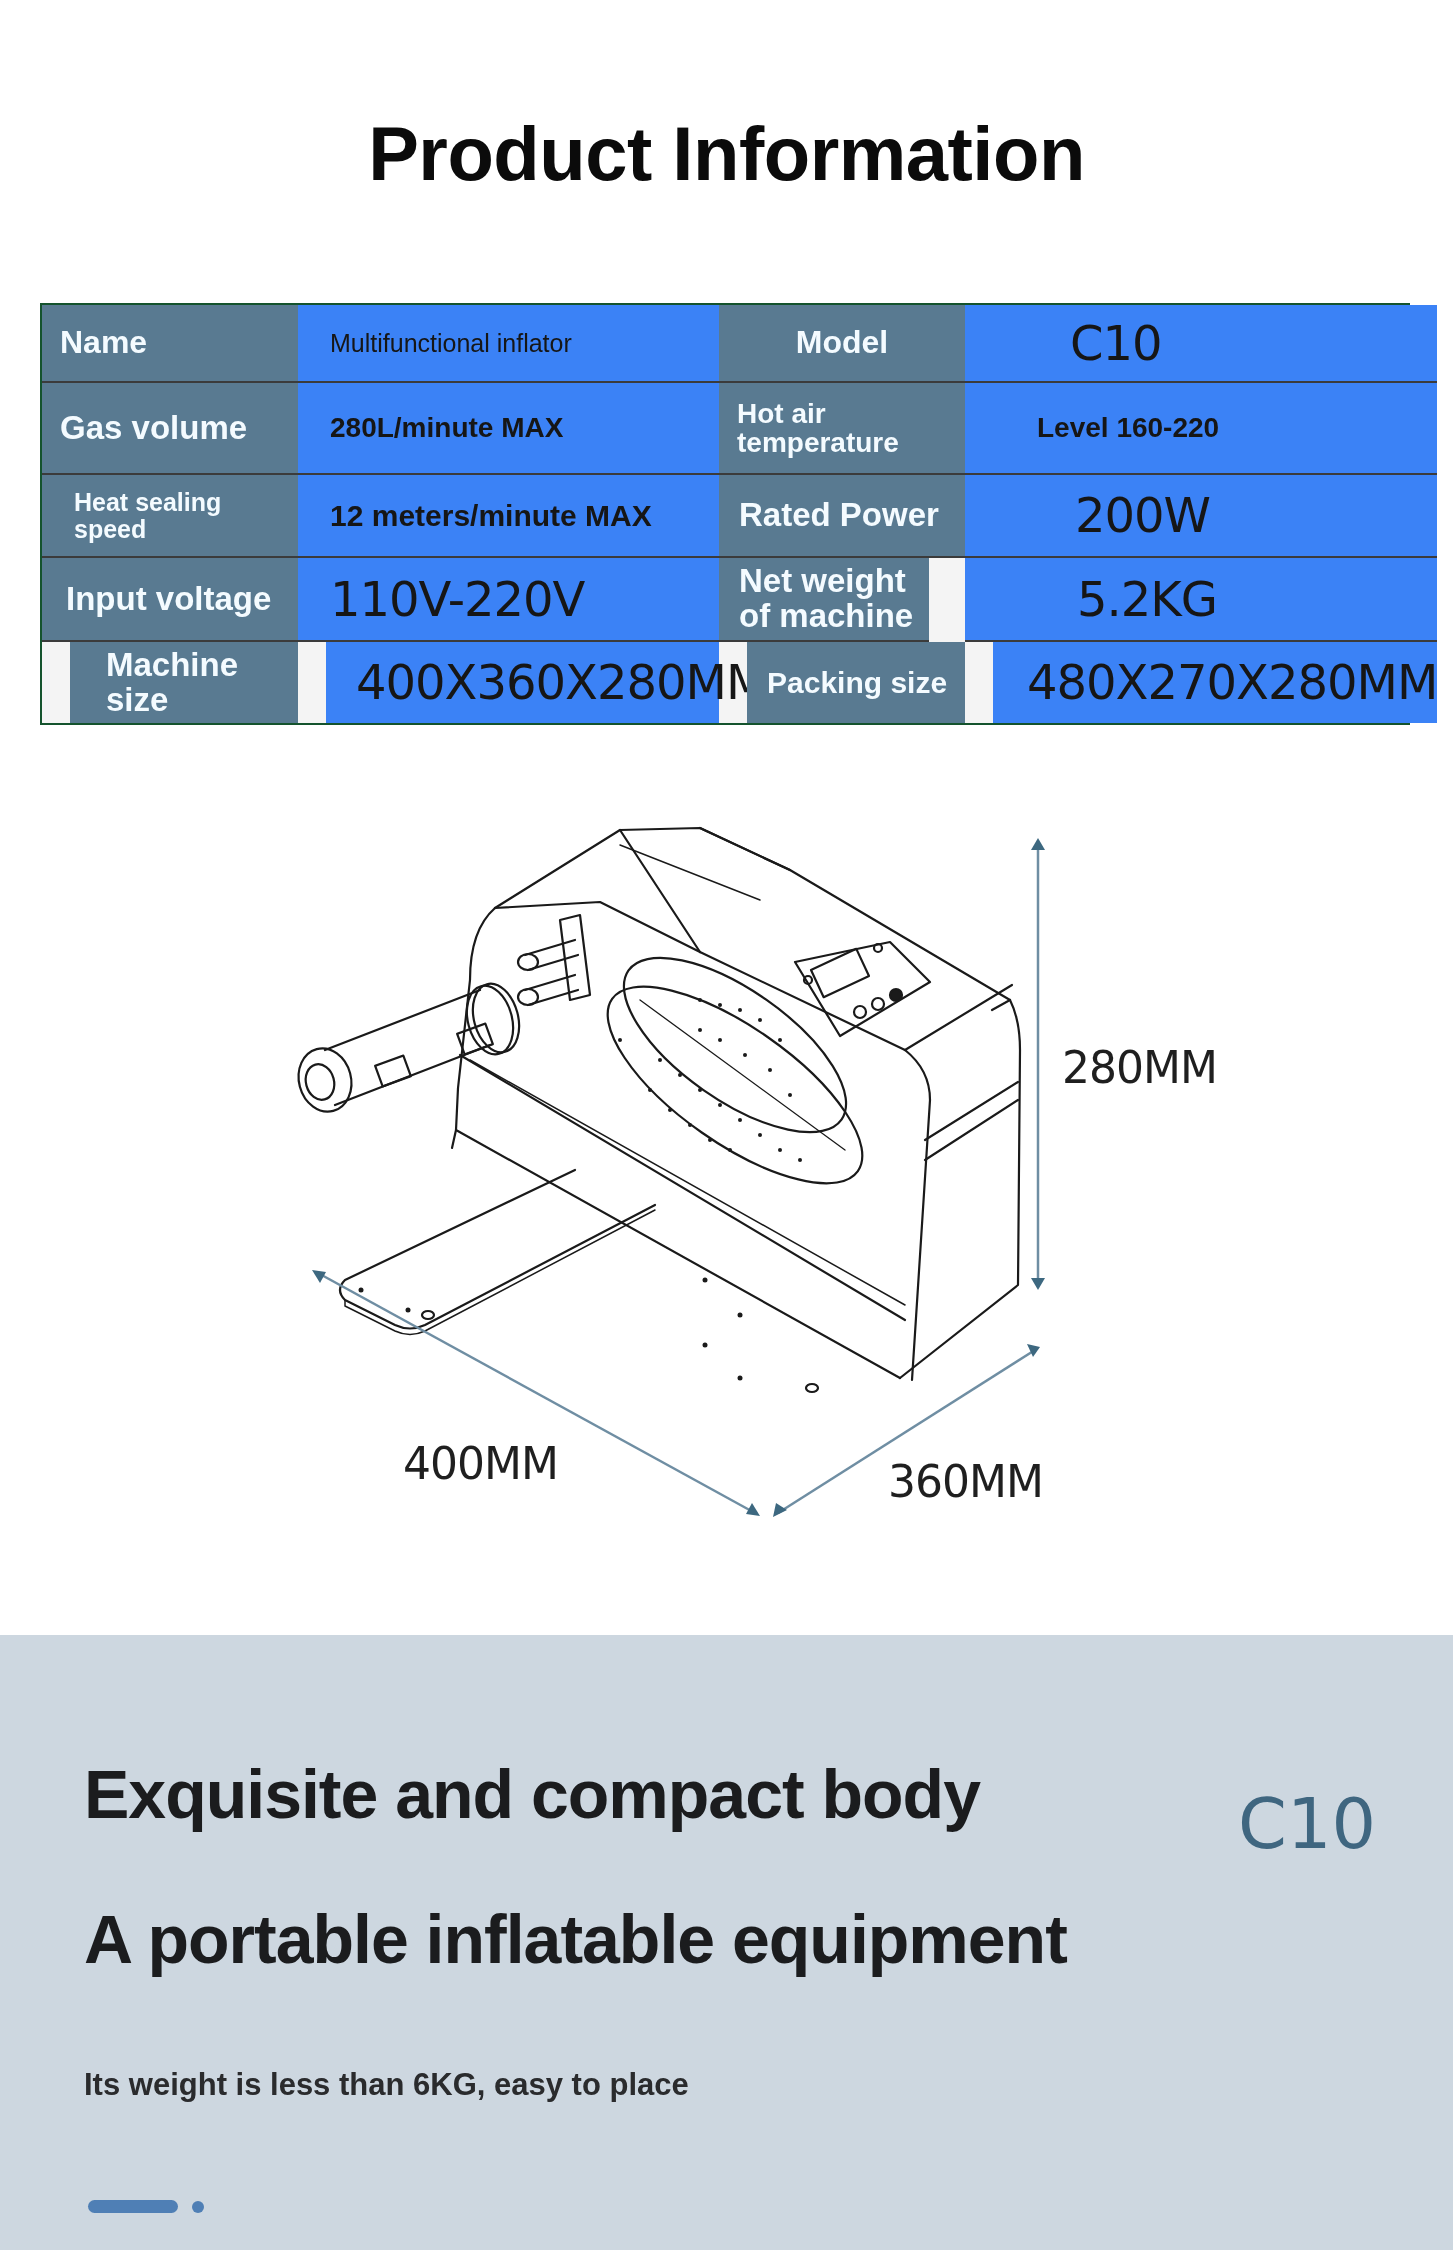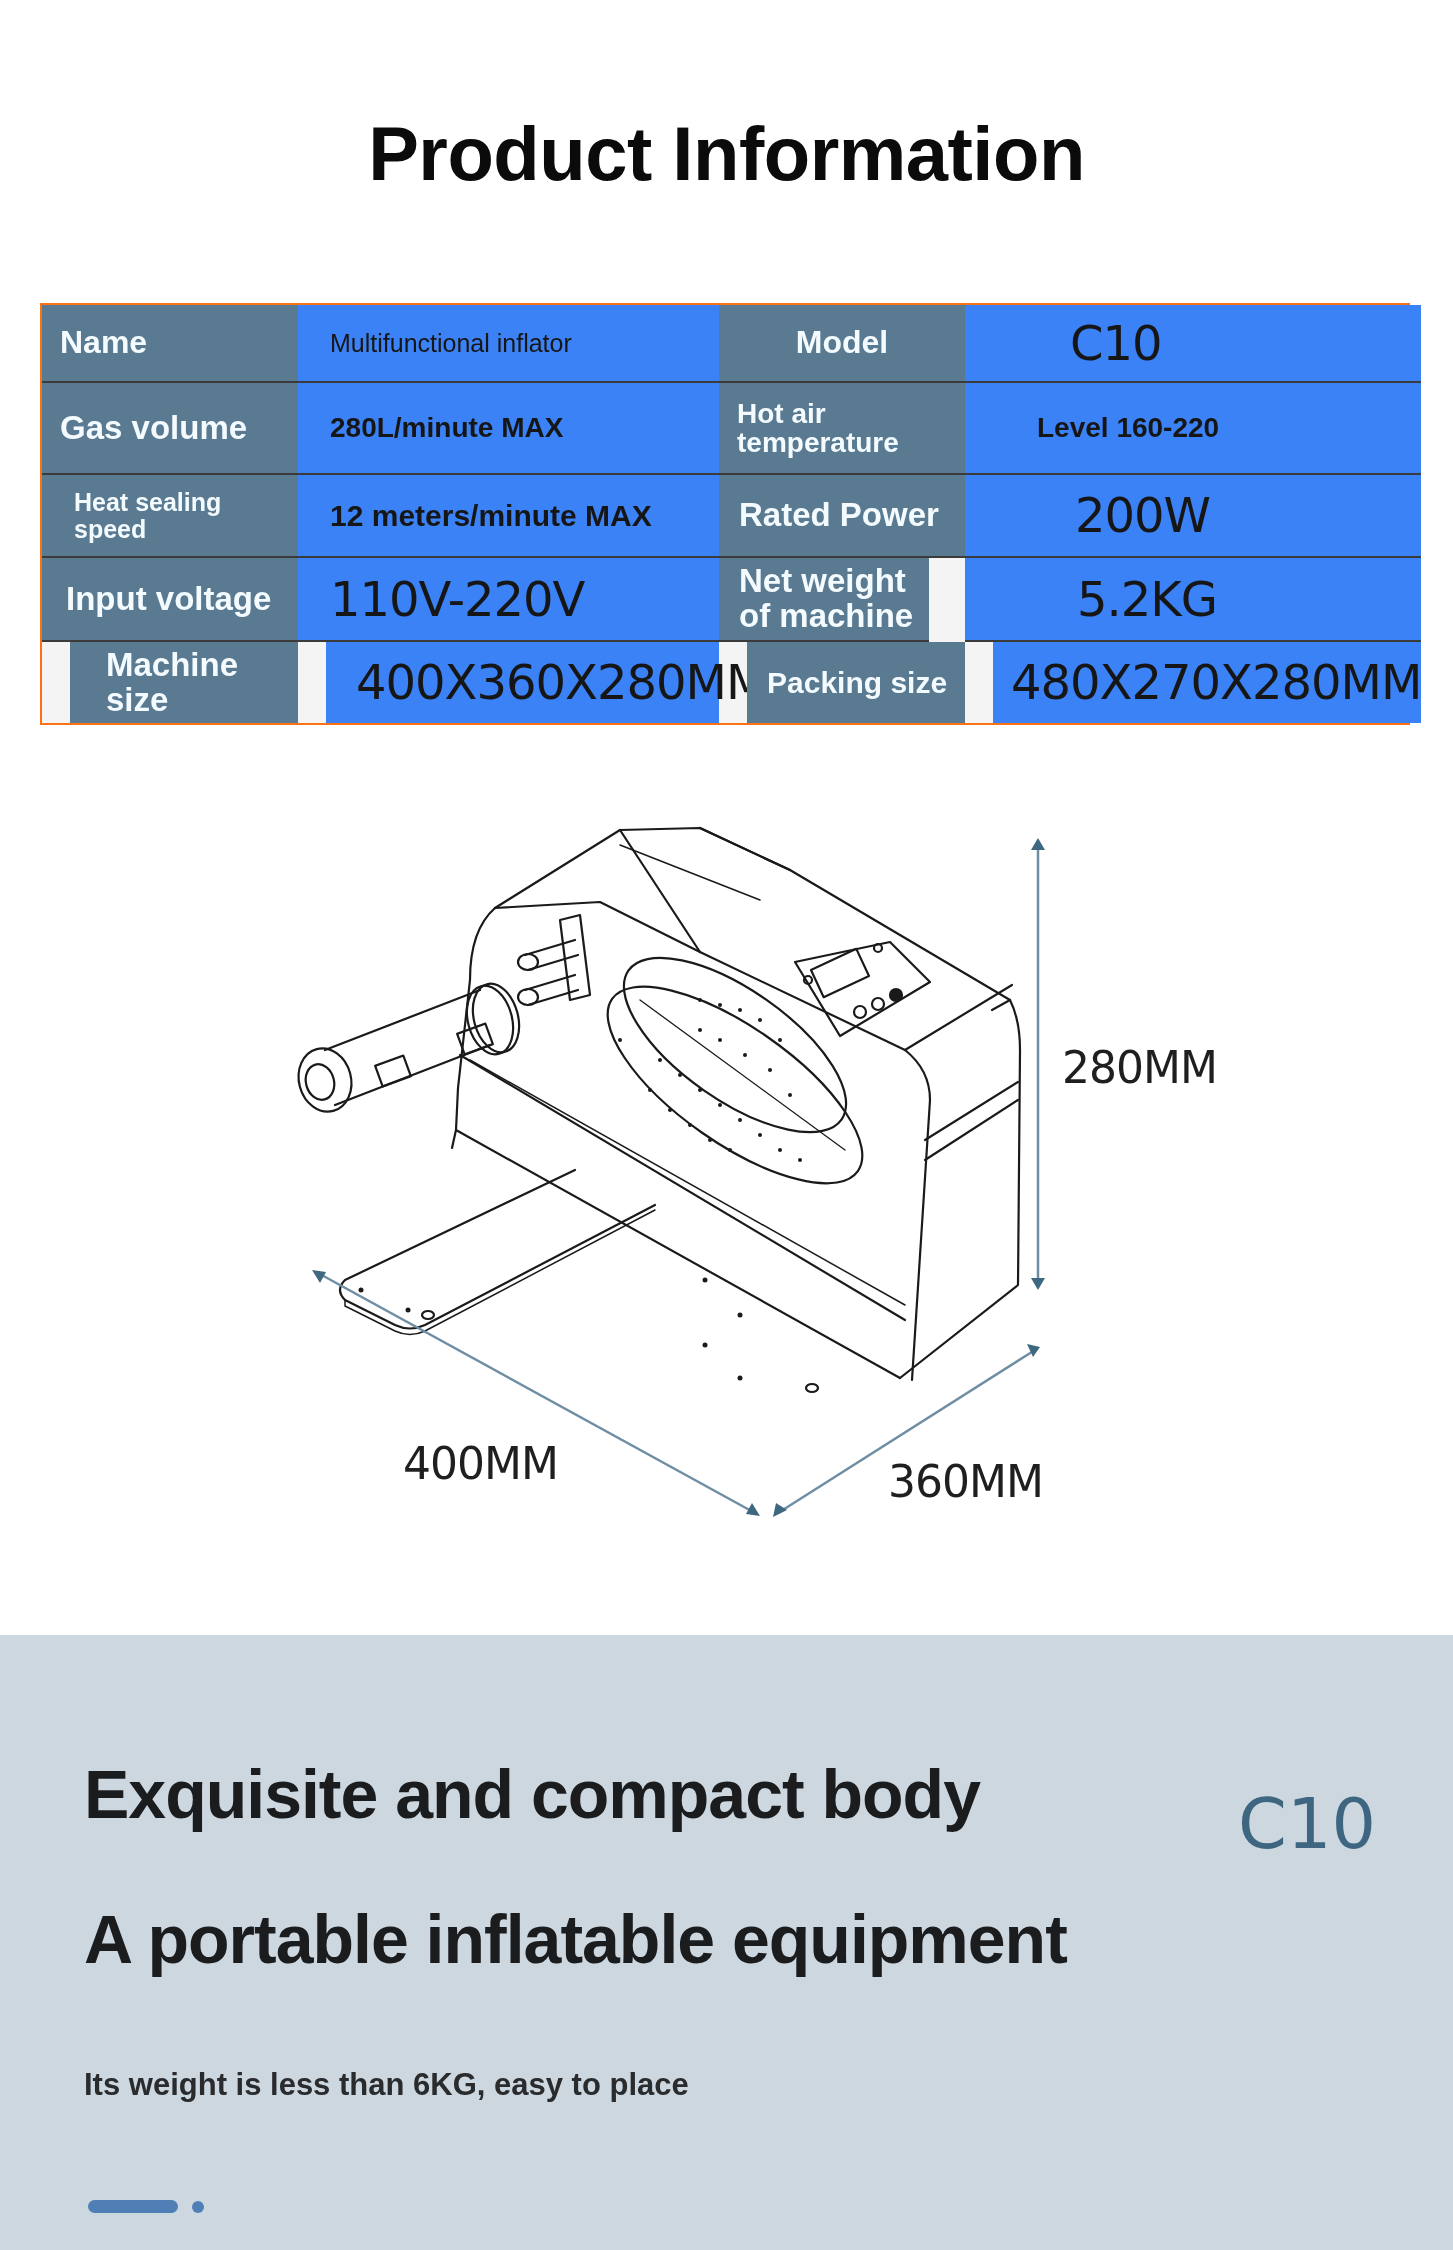--- a/index.html
+++ b/index.html
@@ -9,21 +9,21 @@
     font-family: "Liberation Sans", "DejaVu Sans", sans-serif;
     color: #111;
   }
   .page-title {
     position: absolute; left: 0; top: 110px; width: 1453px;
     text-align: center; font-size: 76px; font-weight: 700; letter-spacing: -0.5px;
     color: #0b0b0b;
   }
   .spec-table {
     position: absolute; left: 40px; top: 303px; width: 1370px; height: 422px;
-    border: 2px solid #f97316; box-sizing: border-box;
+    border: 2px solid #14532d; box-sizing: border-box;
     display: grid;
     grid-template-columns: 256px 421px 246px 1fr;
     grid-template-rows: 78px 92px 83px 84px 1fr;
     background: #f4f4f4;
   }
   .cell {
     box-sizing: border-box; display: flex; align-items: center;
     border-bottom: 2px solid #3b3b3b;
     line-height: 1.05;
   }
@@ -90,21 +90,21 @@
   <div class="cell val lg" style="padding-left:110px">200W</div>
 
   <div class="cell lbl small" style="padding-left:24px">Input voltage</div>
   <div class="cell val lg">110V-220V</div>
   <div class="cell lbl small" style="padding-left:20px;max-width:210px">Net weight of machine</div>
   <div class="cell val lg" style="padding-left:112px">5.2KG</div>
 
   <div class="cell lbl small last" style="padding-left:36px">Machine size</div>
   <div class="cell val lg last" style="padding-left:30px">400X360X280MM</div>
   <div class="cell lbl small last" style="padding-left:20px;font-size:30px">Packing size</div>
-  <div class="cell val lg last" style="padding-left:18px">480X270X280MM</div>
+  <div class="cell val lg last" style="padding-left:34px">480X270X280MM</div>
 </div>
 
 <div class="drawing">
   <svg width="1453" height="800" viewBox="0 780 1453 800" fill="none" stroke="#1a1a1a" stroke-width="2.2" stroke-linejoin="round" stroke-linecap="round">
 
     <path d="M495 908 L620 830 L700 828 L790 870 L1010 1000 L992 1010"></path>
     <path d="M495 908 Q470 930 470 980 L458 1088"></path>
     <path d="M495 908 L600 902 L700 952"></path>
     <path d="M620 830 L700 952"></path>
     <path d="M700 952 L905 1050"></path>

